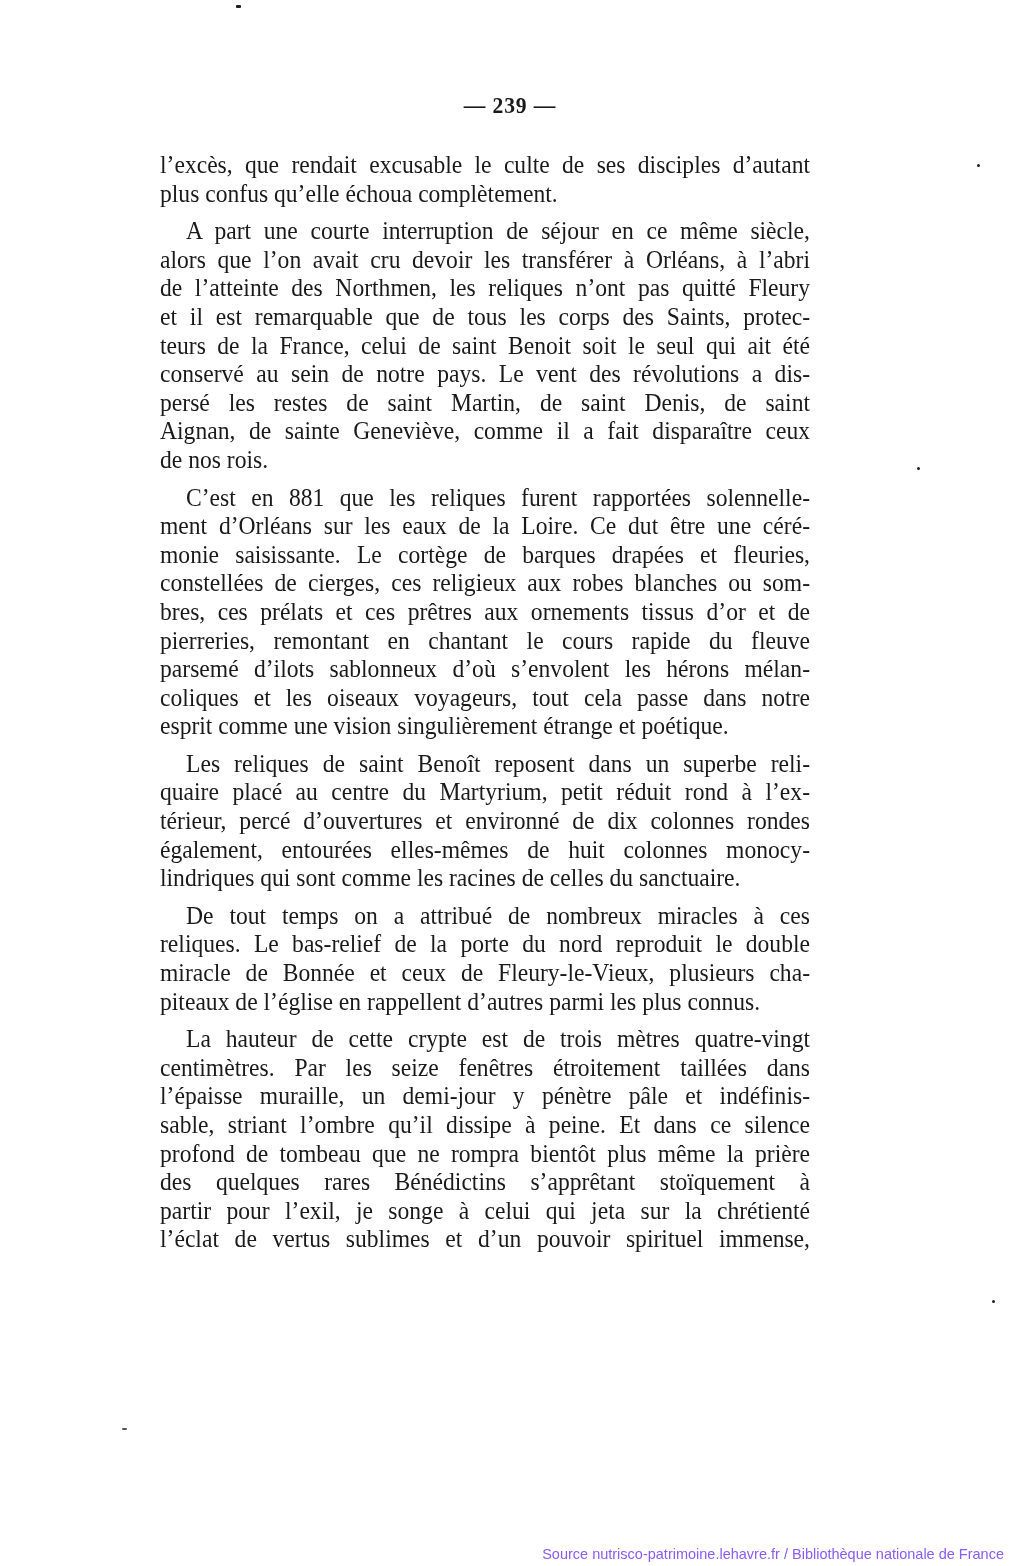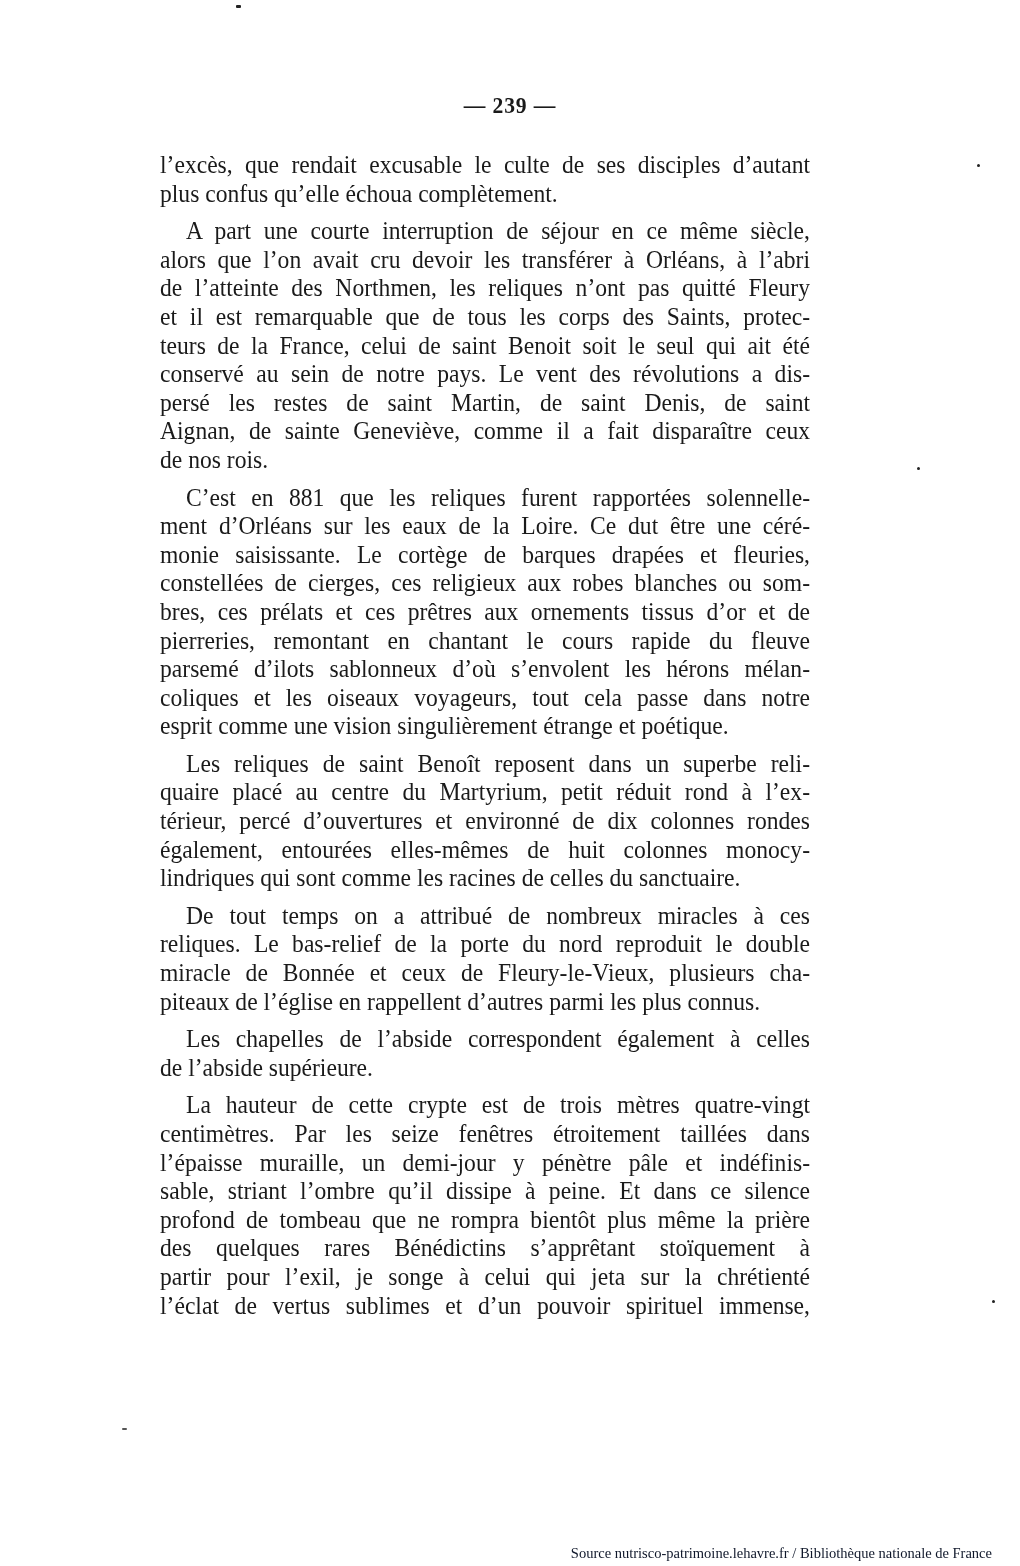--- a/index.html
+++ b/index.html
@@ -51,25 +51,25 @@
     .para {
       margin-bottom: 9px;
     }
     .speck {
       position: absolute;
       background: #222;
       border-radius: 50%;
     }
     .footer {
       position: absolute;
-      right: 28px;
+      right: 16px;
       bottom: 4px;
-      font-family: Liberation Serif, serif;
+      font-family: Liberation Sans, sans-serif;
       font-size: 14.5px;
-      color: #0f172a;
+      color: #8b5cf6;
       white-space: nowrap;
     }
   </style>
 </head>
 <body>
 
 <div>
   <span class="speck" style="left:236px;top:5px;width:5px;height:3px;border-radius:1px;"></span>
 
   <div class="page-number">— 239 —</div>
@@ -108,24 +108,20 @@
         <span class="line">également, entourées elles-mêmes de huit colonnes monocy-</span>
         <span class="line last">lindriques qui sont comme les racines de celles du sanctuaire.</span>
       </div>
       <div class="para">
         <span class="line indent">De tout temps on a attribué de nombreux miracles à ces</span>
         <span class="line">reliques. Le bas-relief de la porte du nord reproduit le double</span>
         <span class="line">miracle de Bonnée et ceux de Fleury-le-Vieux, plusieurs cha-</span>
         <span class="line last">piteaux de l’église en rappellent d’autres parmi les plus connus.</span>
       </div>
       <div class="para">
-        <span class="line indent">Les chapelles de l’abside correspondent également à celles</span>
-        <span class="line last">de l’abside supérieure.</span>
-      </div>
-      <div class="para">
         <span class="line indent">La hauteur de cette crypte est de trois mètres quatre-vingt</span>
         <span class="line">centimètres. Par les seize fenêtres étroitement taillées dans</span>
         <span class="line">l’épaisse muraille, un demi-jour y pénètre pâle et indéfinis-</span>
         <span class="line">sable, striant l’ombre qu’il dissipe à peine. Et dans ce silence</span>
         <span class="line">profond de tombeau que ne rompra bientôt plus même la prière</span>
         <span class="line">des quelques rares Bénédictins s’apprêtant stoïquement à</span>
         <span class="line">partir pour l’exil, je songe à celui qui jeta sur la chrétienté</span>
         <span class="line">l’éclat de vertus sublimes et d’un pouvoir spirituel immense,</span>
       </div>
     </div>

